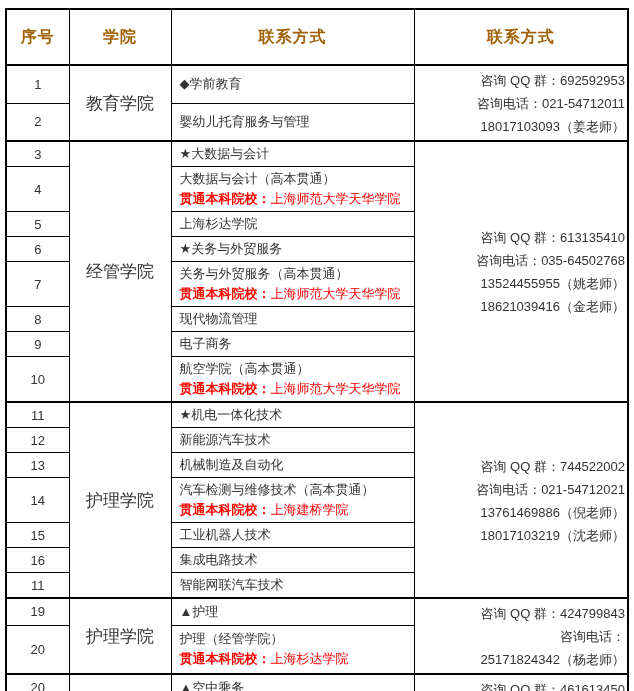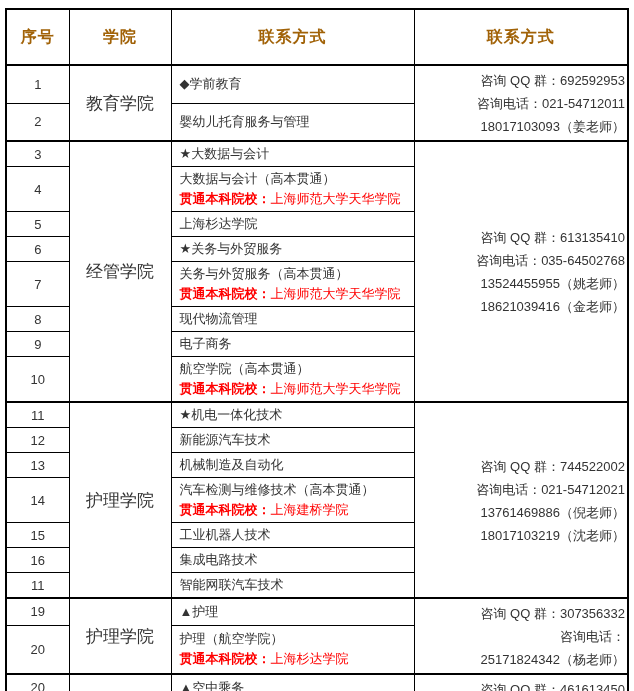--- a/index.html
+++ b/index.html
@@ -196,29 +196,29 @@
         </tr>
       </tbody>
       <tbody class="group group-3">
         <tr class="group-first">
           <td class="col-no">19</td>
           <td class="col-college" rowspan="2">护理学院</td>
           <td class="col-major">
             <div class="major-line">▲护理</div>
           </td>
           <td class="col-contact" rowspan="2">
-            <div class="contact-line">咨询 QQ 群：307356332</div>
+            <div class="contact-line">咨询 QQ 群：424799843</div>
             <div class="contact-line">咨询电话：</div>
             <div class="contact-line">25171824342（杨老师）</div>
           </td>
         </tr>
         <tr>
           <td class="col-no">20</td>
           <td class="col-major">
-            <div class="major-line">护理（航空学院）</div>
+            <div class="major-line">护理（经管学院）</div>
             <div class="major-line red-line"><span class="red-bold">贯通本科院校：</span><span>上海杉达学院</span></div>
           </td>
         </tr>
       </tbody>
       <tbody class="group group-4">
         <tr class="group-first">
           <td class="col-no">20</td>
           <td class="col-college" rowspan="2">航空学院</td>
           <td class="col-major">
             <div class="major-line">▲空中乘务</div>

